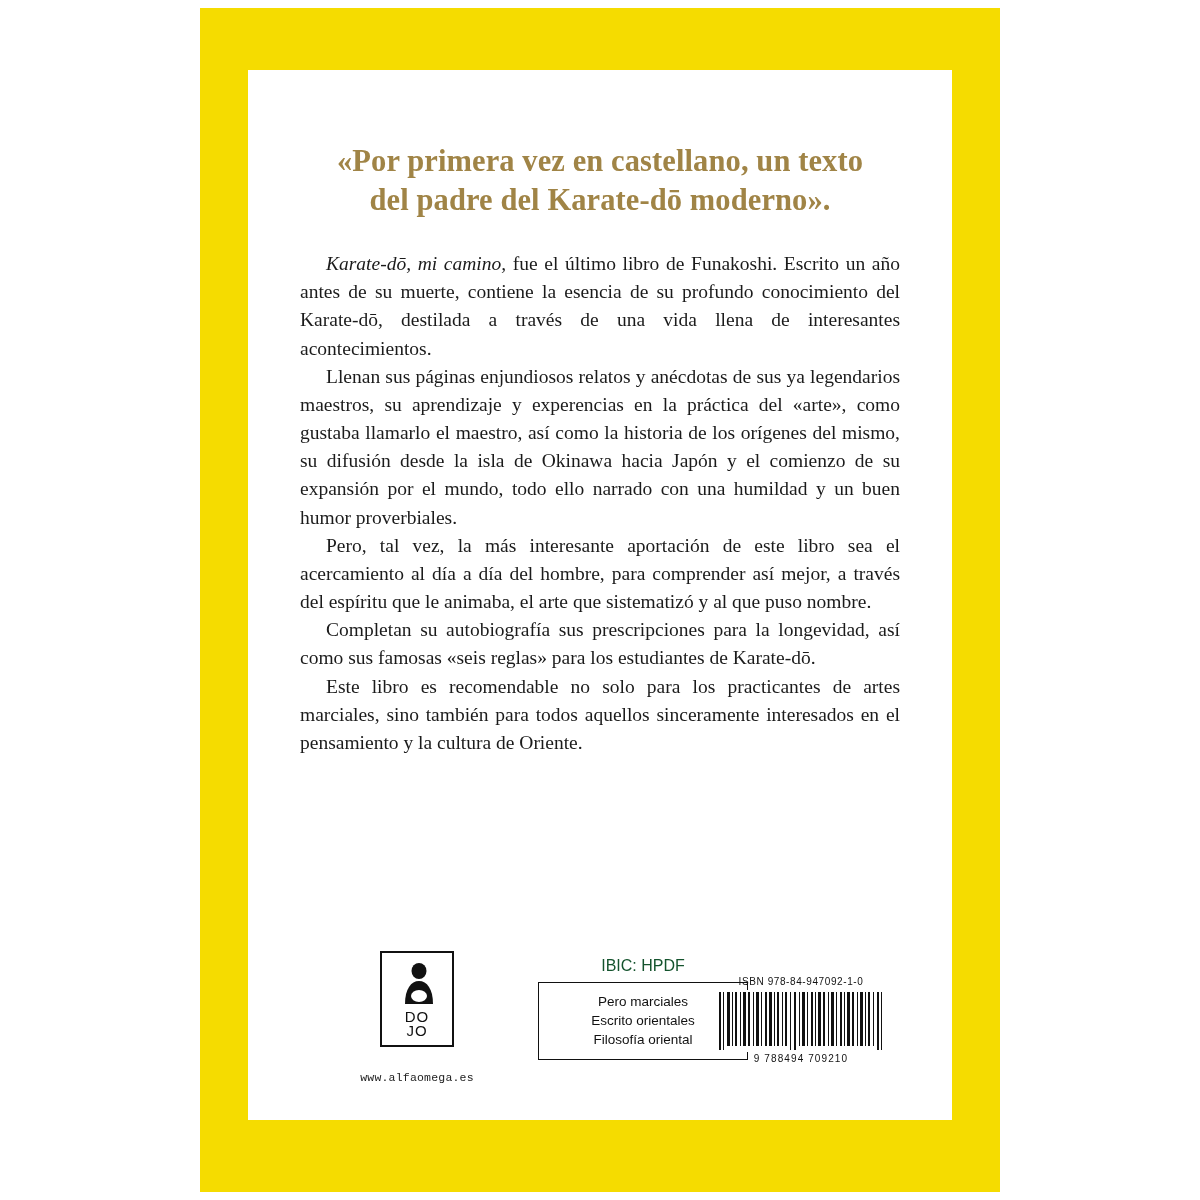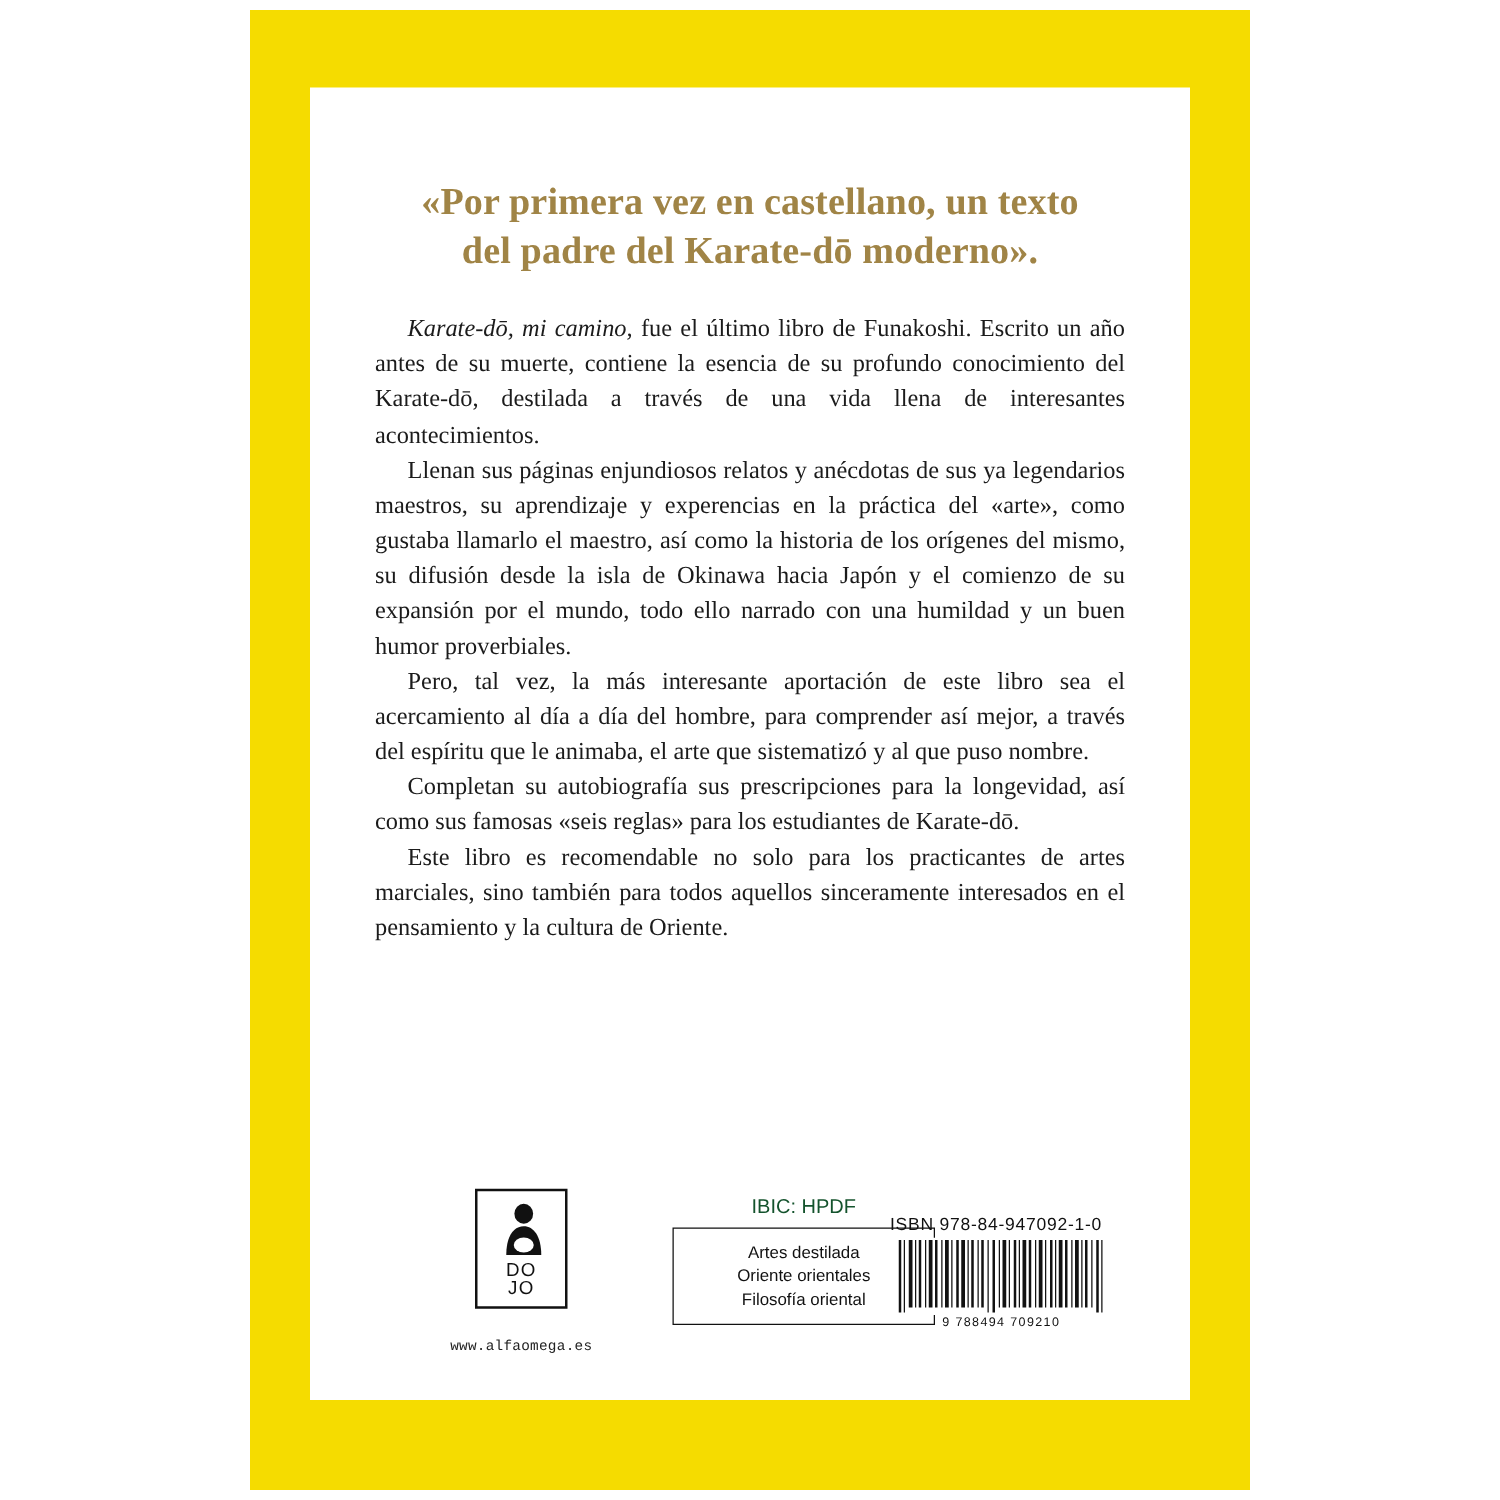--- a/index.html
+++ b/index.html
@@ -124,25 +124,25 @@
   }
   .isbn-block {
     position: absolute;
     right: 10px;
     bottom: 22px;
     width: 178px;
     text-align: center;
   }
   .isbn-top {
     font-family: "Liberation Sans", sans-serif;
-    font-size: 14px;
+    font-size: 10px;
     letter-spacing: 0.6px;
     color: #111;
     margin-bottom: 3px;
-    text-align: left;
+    text-align: center;
   }
   .barcode {
     width: 170px;
     height: 62px;
     margin: 0 auto;
     display: block;
   }
   .isbn-digits {
     font-family: "Liberation Sans", sans-serif;
     font-size: 10px;
@@ -184,22 +184,22 @@
               <div>DO</div>
               <div>JO</div>
             </div>
           </div>
           <div class="logo-url">www.alfaomega.es</div>
         </div>
 
         <div class="ibic-block">
           <div class="ibic-title">IBIC: HPDF</div>
           <div class="ibic-box">
-            <div>Artes destilada</div>
-            <div>Oriente orientales</div>
+            <div>Pero marciales</div>
+            <div>Escrito orientales</div>
             <div>Filosofía oriental</div>
           </div>
         </div>
 
         <div class="isbn-block">
           <div class="isbn-top">ISBN 978-84-947092-1-0</div>
           <svg class="barcode" viewBox="0 0 170 62" xmlns="http://www.w3.org/2000/svg">
             <rect x="0" y="0" width="170" height="62" fill="#ffffff"></rect>
             <g fill="#111">
               <rect x="3" y="2" width="2" height="58"></rect>

